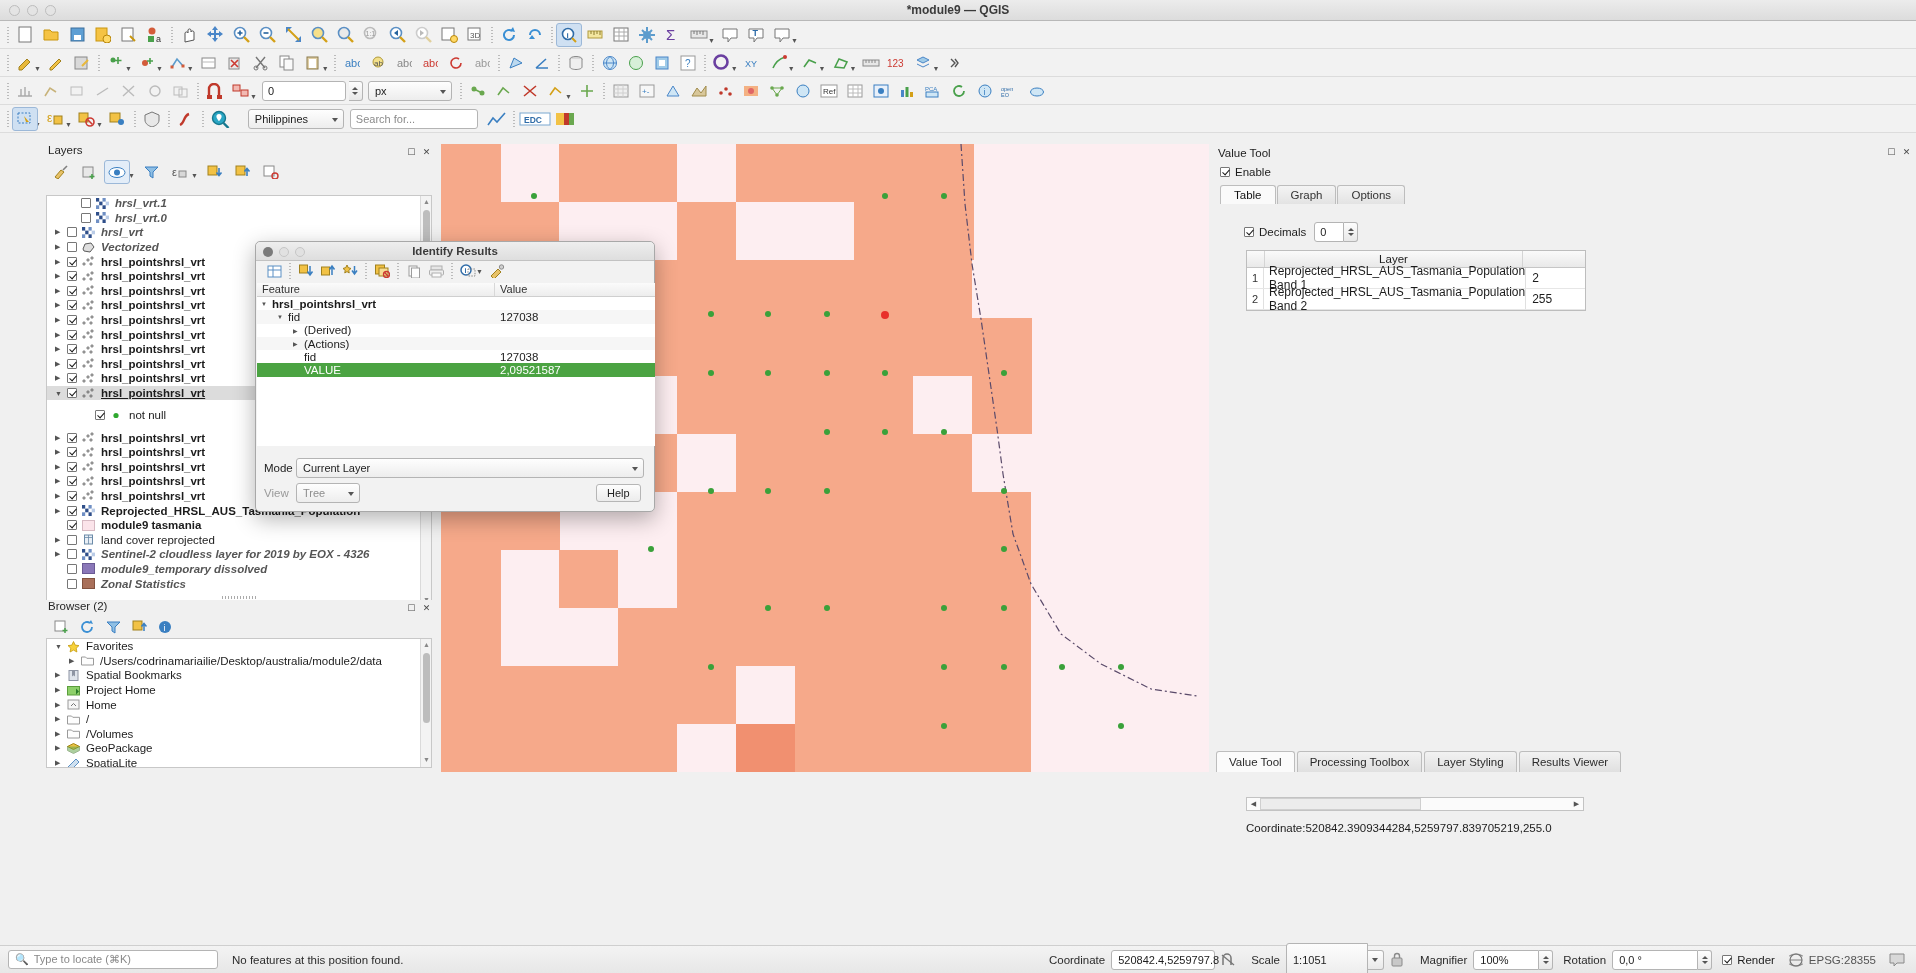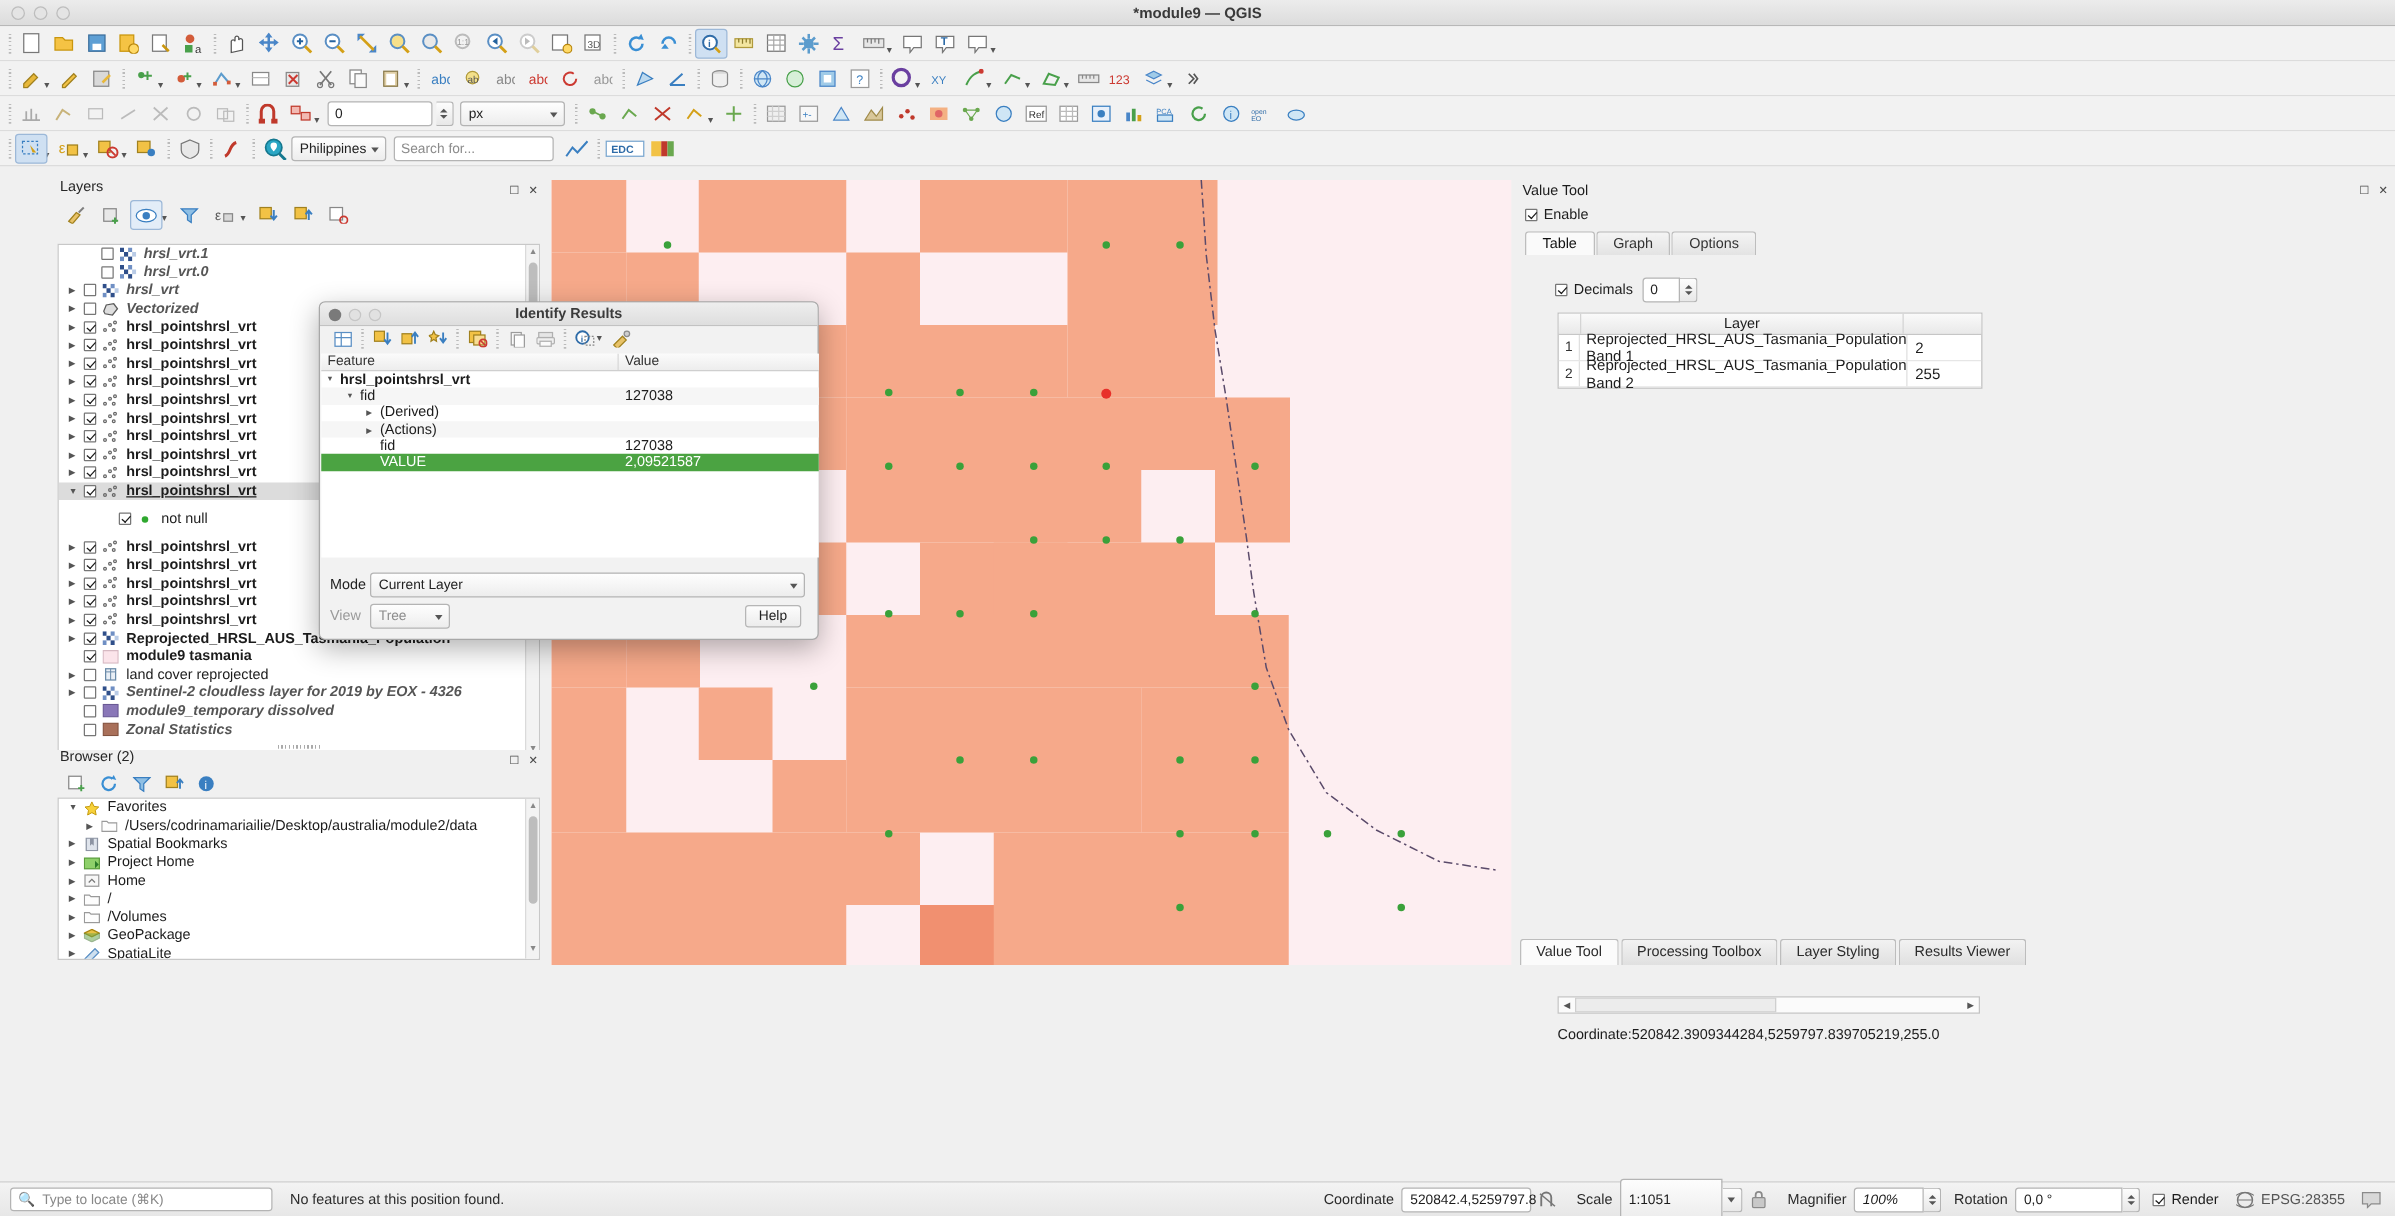--- a/index.html
+++ b/index.html
@@ -850,21 +850,21 @@
         </svg>
       </span>
     <span class="sep"></span>
     <span class="ti">
         <svg width="20" height="18">
           <circle cx="9" cy="8" r="6.5" fill="#2aa6c4" stroke="#15788f" stroke-width="1.4"></circle>
           <path d="M9 4a2.6 2.6 0 012.6 2.6c0 2-2.6 4.6-2.6 4.6S6.4 8.6 6.4 6.6A2.6 2.6 0 019 4z" fill="#fff"></path>
           <path d="M13.5 13l5 5" stroke="#15788f" stroke-width="2.4"></path>
         </svg>
       </span>
-    <span class="tw-combo" style="width:76px; margin-left:0;">Philippines</span>
+    <span class="tw-combo" style="width:96px; margin-left:15px;">Philippines</span>
     <span class="tw-input" style="width:128px; margin-left:6px; color:#8b8b8b;">Search for...</span>
     <span class="ti" style="margin-left:6px;">
         <svg width="20" height="16">
           <path d="M1 14l5-7 4 4 8-9" fill="none" stroke="#3a7fc1" stroke-width="1.6"></path>
         </svg>
       </span>
     <span class="sep"></span>
     <span class="ti" style="width:34px;">
         <svg width="32" height="16">
           <rect x="1" y="2" width="30" height="12" fill="#fff" stroke="#7aa7d0"></rect>
@@ -1690,21 +1690,21 @@
       <span class="sb-lbl">Scale</span>
       <span class="sb-combo" style="width:82px; border-radius:3px 0 0 3px;">1:1051</span>
       <span class="sb-arrowbtn"></span>
       <span class="ti">
           <svg width="14" height="15">
             <rect x="2" y="6" width="10" height="8" rx="1" fill="#c8c8c8" stroke="#8a8a8a"></rect>
             <path d="M4.5 6V4a2.5 2.5 0 015 0v2" fill="none" stroke="#8a8a8a" stroke-width="1.4"></path>
           </svg>
         </span>
       <span class="sb-lbl">Magnifier</span>
-      <span class="sb-field" style="width:56px;border-radius:3px 0 0 3px;font-style:italic;">100%</span>
+      <span class="sb-field" style="width:66px;border-radius:3px 0 0 3px;">100%</span>
       <span class="spin">
           <i class="up"></i>
           <i class="dn"></i>
         </span>
       <span class="sb-lbl">Rotation</span>
       <span class="sb-field" style="width:86px;border-radius:3px 0 0 3px;">0,0 °</span>
       <span class="spin">
           <i class="up"></i>
           <i class="dn"></i>
         </span>

